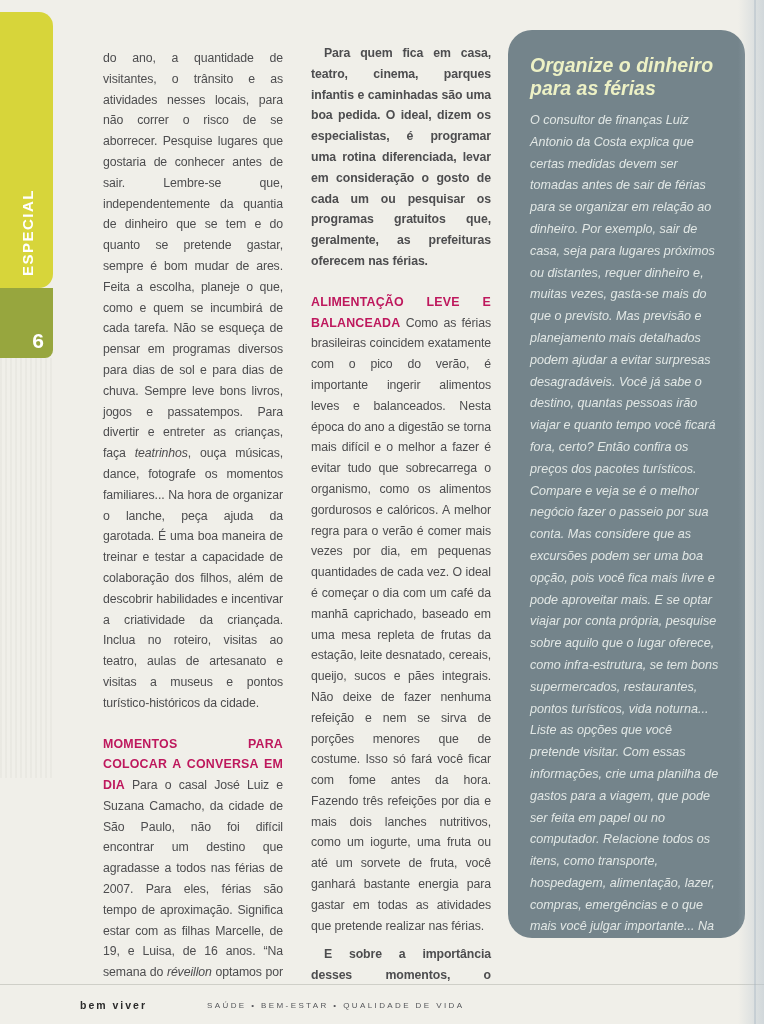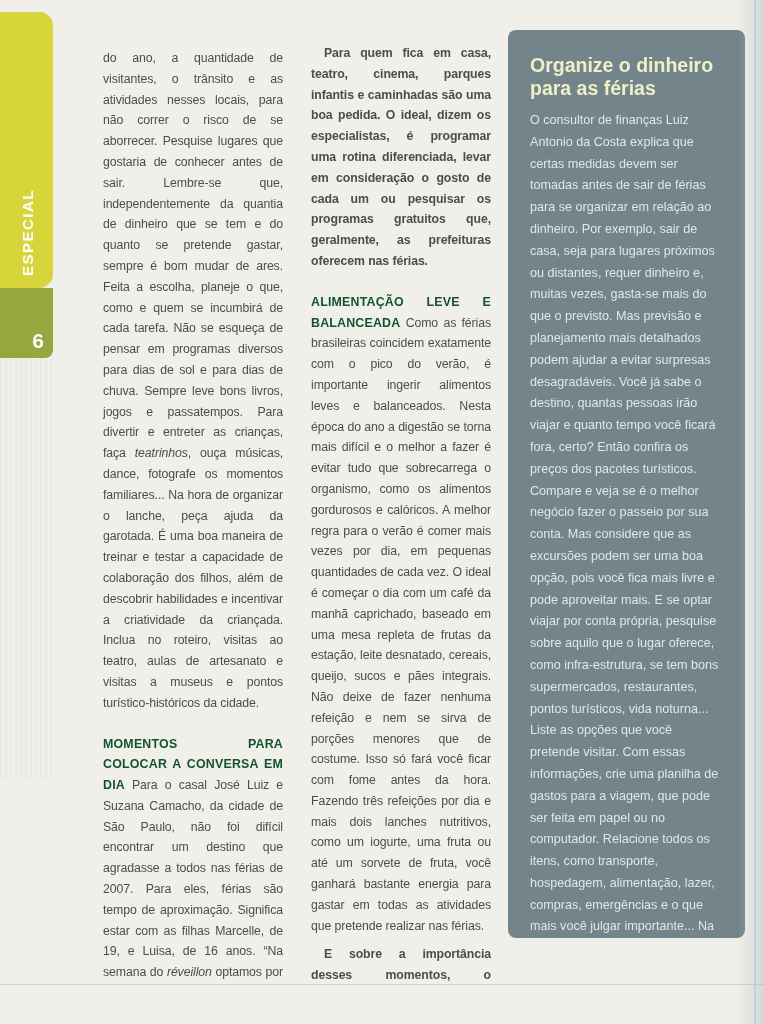--- a/index.html
+++ b/index.html
@@ -44,31 +44,31 @@
   .col{
     position:absolute;top:40px;width:196px;height:942px;overflow:hidden;
     font-size:12.3px;line-height:20.8px;letter-spacing:-0.1px;
     color:#4d4d4f;text-align:justify;
   }
   .col-1{left:95px;}
   .col-2{left:303px;top:35px;height:947px;}
   .col p{margin:8px;}
   .col p.has-heading{margin-top:20px;}
   .col p.indent{text-indent:13px;font-weight:bold;}
-  .subhead{font-weight:bold;color:#14532d;letter-spacing:0.2px;font-size:12.4px;}
+  .subhead{font-weight:bold;color:#be185d;letter-spacing:0.2px;font-size:12.4px;}
   .italic{font-style:italic;}
   .redline{
     border-bottom:2px solid #cf342b;padding-bottom:1px;
     -webkit-box-decoration-break:clone;box-decoration-break:clone;
   }
   
   .sidebar{
     position:absolute;left:508px;top:30px;width:237px;height:908px;
-    background:#74848b;border-radius:8px;box-sizing:border-box;
-    padding:24px 20px 20px 22px;overflow:hidden;
+    background:#74848b;border-radius:24px;box-sizing:border-box;
+    padding:24px 20px 20px 22px;overflow:hidden;font-style:italic;
   }
   .sidebar h2{
     margin:0 0 10px 0;font-size:19.5px;line-height:23px;font-weight:bold;
     color:#edf1c5;letter-spacing:0;
   }
   .sidebar .sb-body{
     font-size:12.6px;line-height:21.8px;color:#e1e7e5;text-align:left;
   }
   
   .footer-rule{
@@ -107,16 +107,20 @@
       <p class="has-heading"><span class="subhead">ALIMENTAÇÃO LEVE E BALANCEADA </span><span>Como as férias brasileiras coincidem exatamente com o pico do verão, é importante ingerir alimentos leves e balanceados. Nesta época do ano a digestão se torna mais difícil e o melhor a fazer é evitar tudo que sobrecarrega o organismo, como os alimentos gordurosos e calóricos. A melhor regra para o verão é comer mais vezes por dia, em pequenas quantidades de cada vez. O ideal é começar o dia com um café da manhã caprichado, baseado em uma mesa repleta de frutas da estação, leite desnatado, cereais, queijo, sucos e pães integrais. Não deixe de fazer nenhuma refeição e nem se sirva de porções menores que de costume. Isso só fará você ficar com fome antes da hora. Fazendo três refeições por dia e mais dois lanches nutritivos, como um iogurte, uma fruta ou até um sorvete de fruta, você ganhará bastante energia para gastar em todas as atividades que pretende realizar nas férias.</span></p>
       <p class="indent "><span>E sobre a importância desses momentos, o cardiologista </span><span class="redline">Otávio Gebara, do Instituto de Cardiologia de São Paulo,</span><span> explica que as pessoas mais felizes são aquelas que liberam menores quantidades de cortisol, substância que participa no desenvolvimento de hipertensão e arteriosclerose – doenças responsáveis pela maioria das mortes em todo o mundo. “Não basta querer ficar feliz para escapar do problema. É necessário empenho individual. O que se sabe é que algumas atividades, como a meditação e o relaxamento, liberam na circulação substâncias protetoras e diminuem os hormônios ligados ao estresse, como o cortisol e a adrenalina”, diz. Isso quer dizer que tirar férias é, além de prazeroso, bastante benéfico à saúde.</span></p>
     </div>
 
   <div class="sidebar">
     <h2>Organize o dinheiro para as férias</h2>
     <div class="sb-body">O consultor de finanças Luiz Antonio da Costa explica que certas medidas devem ser tomadas antes de sair de férias para se organizar em relação ao dinheiro. Por exemplo, sair de casa, seja para lugares próximos ou distantes, requer dinheiro e, muitas vezes, gasta-se mais do que o previsto. Mas previsão e planejamento mais detalhados podem ajudar a evitar surpresas desagradáveis. Você já sabe o destino, quantas pessoas irão viajar e quanto tempo você ficará fora, certo? Então confira os preços dos pacotes turísticos. Compare e veja se é o melhor negócio fazer o passeio por sua conta. Mas considere que as excursões podem ser uma boa opção, pois você fica mais livre e pode aproveitar mais. E se optar viajar por conta própria, pesquise sobre aquilo que o lugar oferece, como infra-estrutura, se tem bons supermercados, restaurantes, pontos turísticos, vida noturna... Liste as opções que você pretende visitar. Com essas informações, crie uma planilha de gastos para a viagem, que pode ser feita em papel ou no computador. Relacione todos os itens, como transporte, hospedagem, alimentação, lazer, compras, emergências e o que mais você julgar importante... Na parte de transporte, caso você viaje de carro, leve em conta gastos com combustível e pedágio. Depois de listar os necessários, relacione despesas com lazer e determine quanto será destinado para cada item escolhido. Depois de colocar todos os valores na lista, some tudo e saiba quanto será o gasto de cada um. Leve a planilha e tente seguir o orçamento. Mas não esqueça: reserve sempre um dinheiro a mais, para casos de emergência e imprevistos. Caso tenha optado por um pacote turístico, alguns desses itens não precisarão ser relacionados, já que o pacote inclui serviços como transporte, hospedagem, entre outros.</div>
   </div>
 
   <div class="footer-rule"></div>
+  <div class="footer">
+    <span class="brand">bem viver</span>
+    <span class="tagline">SAÚDE • BEM-ESTAR • QUALIDADE DE VIDA</span>
+  </div>
 
   <div class="edge-shade"></div>
   <div class="edge-crease"></div>
 </div>
 
 </body></html>

